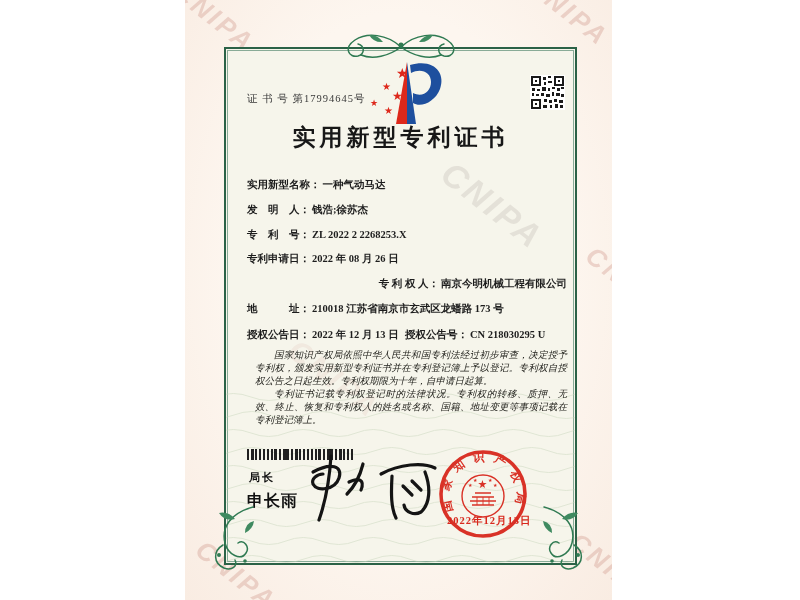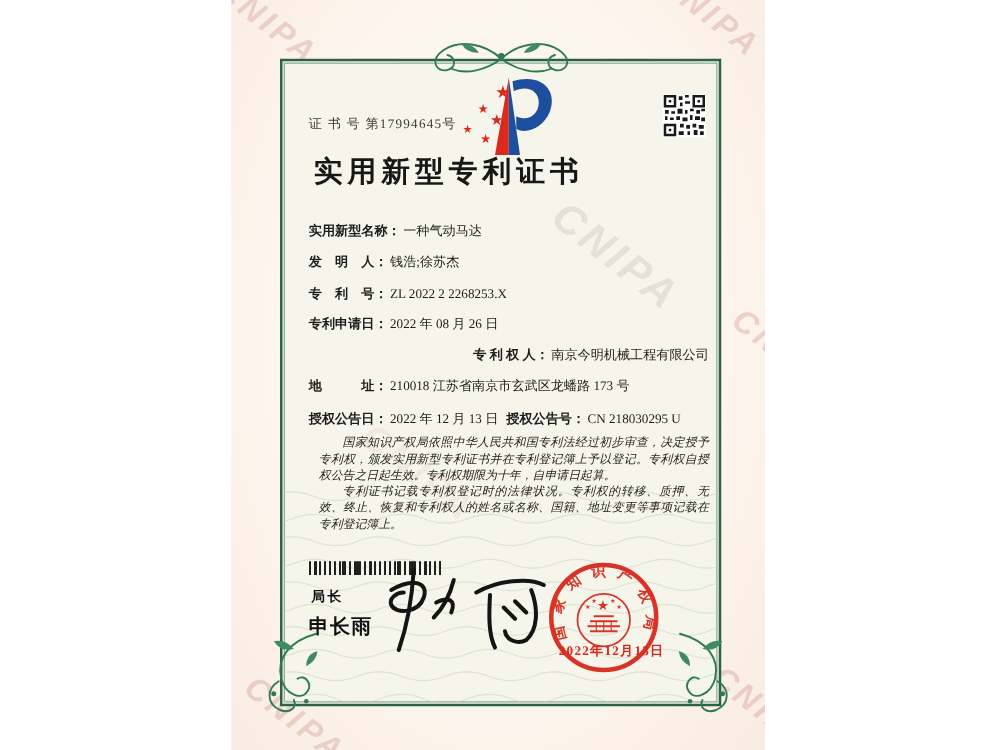--- a/index.html
+++ b/index.html
@@ -25,27 +25,27 @@
   .cert-inner-line { position:absolute; left:1px; top:1px; right:1px; bottom:1px;
     border:1px solid #89ab97; }
   .waves { position:absolute; left:0; top:330px; width:353px; height:188px; opacity:.55; }
 
   .layer { position:absolute; left:0; top:0; width:427px; height:600px; z-index:2; }
 
   .cert-no { position:absolute; left:62px; top:92px; font-size:10.5px; color:#3a3a3a;
     letter-spacing:1px; }
   .logo { position:absolute; left:175px; top:56px; }
   .qr { position:absolute; left:345px; top:75px; }
-  .title { position:absolute; left:39px; top:122px; width:353px; text-align:left;
-    font-size:23px; font-weight:bold; color:#171717; letter-spacing:4px;margin-left:27px; }
+  .title { position:absolute; left:39px; top:122px; width:353px; text-align:center;
+    font-size:23px; font-weight:bold; color:#171717; letter-spacing:4px; }
 
   .row { position:absolute; left:62px; width:320px; font-size:10.5px; font-weight:bold;
     color:#1d1d1d; white-space:nowrap; }
   .row .lab { font-weight:bold; }
-  .row .val { font-weight:normal; margin-left:2px; }
+  .row .val { font-weight:bold; margin-left:2px; }
   .pair2 { position:absolute; left:158px; top:0; }
 
   .paras { position:absolute; left:70px; top:349px; width:312px; font-size:9.5px;
     line-height:13px; color:#24241f; font-style:italic; text-align:justify; }
   .paras p { text-indent:2em; margin:0; }
 
   .barcode { position:absolute; left:62px; top:449px; width:108px; height:11px;
     background:
       repeating-linear-gradient(90deg, #202020 0 2px, rgba(0,0,0,0) 2px 4px),
       repeating-linear-gradient(90deg, rgba(0,0,0,0) 0 5px, #202020 5px 7px, rgba(0,0,0,0) 7px 11px);

